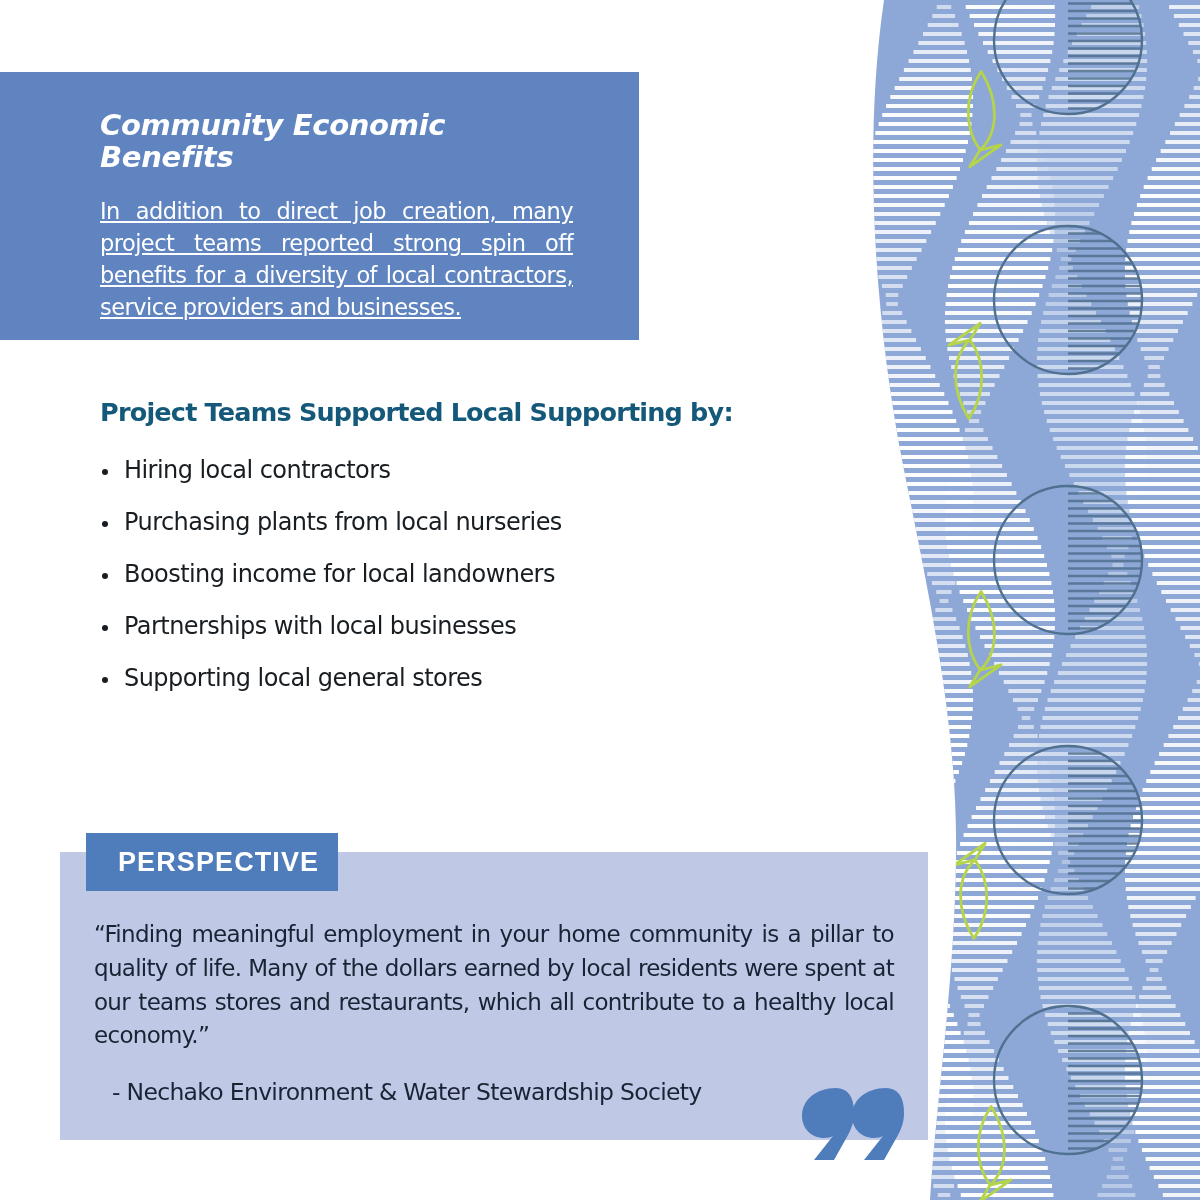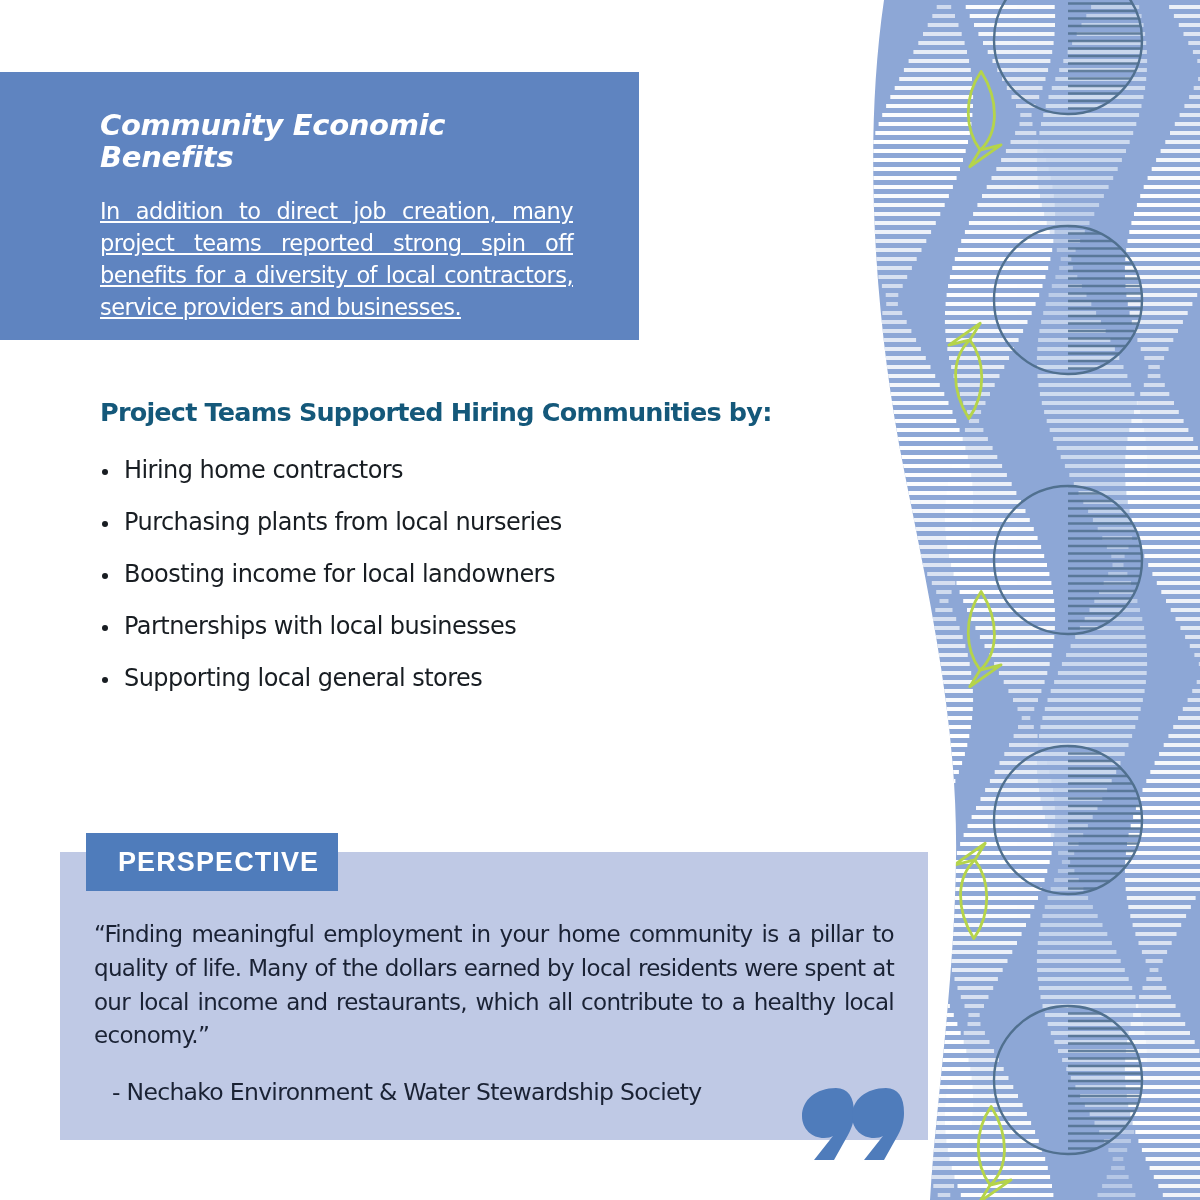--- a/index.html
+++ b/index.html
@@ -912,24 +912,24 @@
       </g>
   </g>
 </svg>
 
 <div id="header-band">
   <div id="header-title">Community Economic Benefits</div>
   <p id="header-body">In addition to direct job creation, many project teams reported strong spin off benefits for a diversity of local contractors, service providers and businesses.</p>
 </div>
 
 <div id="list-section">
-  <h2 id="list-heading">Project Teams Supported Hiring Communities by:</h2>
+  <h2 id="list-heading">Project Teams Supported Local Supporting by:</h2>
   <ul id="benefits-list">
     <li>
-      <span>Hiring home contractors</span>
+      <span>Hiring local contractors</span>
     </li>
     <li>
       <span>Purchasing plants from local nurseries</span>
     </li>
     <li>
       <span>Boosting income for local landowners</span>
     </li>
     <li>
       <span>Partnerships with local businesses</span>
     </li>
@@ -938,20 +938,20 @@
     </li>
   </ul>
 </div>
 
 <div id="quote-box"></div>
 
 <div id="perspective-badge">
   <span id="perspective-label">PERSPECTIVE</span>
 </div>
 
-<p id="quote-text">“Finding meaningful employment in your home community is a pillar to quality of life.  Many of the dollars earned by local residents were spent at our local income and restaurants, which all contribute to a healthy local economy.”</p>
+<p id="quote-text">“Finding meaningful employment in your home community is a pillar to quality of life.  Many of the dollars earned by local residents were spent at our teams stores and restaurants, which all contribute to a healthy local economy.”</p>
 
 <p id="quote-attribution">- Nechako Environment &amp; Water Stewardship Society</p>
 
 <svg id="quote-mark-icon" viewBox="0 0 104 72" xmlns="http://www.w3.org/2000/svg">
   <path d="M36 0 C16 0 2 12 2 28 C2 41 12 50 24 50 C28 50 31 49 33 48 L14 72 L34 72 L48 47 C53 38 54 31 54 25 C54 9 48 0 36 0 Z" fill="#4f7cbb"></path>
   <path d="M86 0 C66 0 52 12 52 28 C52 41 62 50 74 50 C78 50 81 49 83 48 L64 72 L84 72 L98 47 C103 38 104 31 104 25 C104 9 98 0 86 0 Z" fill="#4f7cbb"></path>
 </svg>
 
 </body></html>

